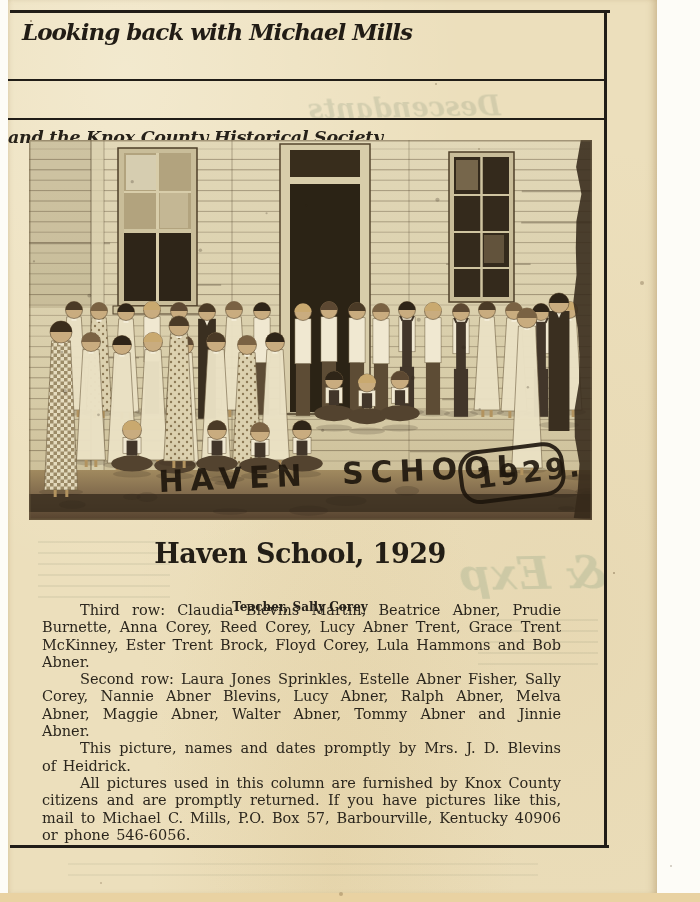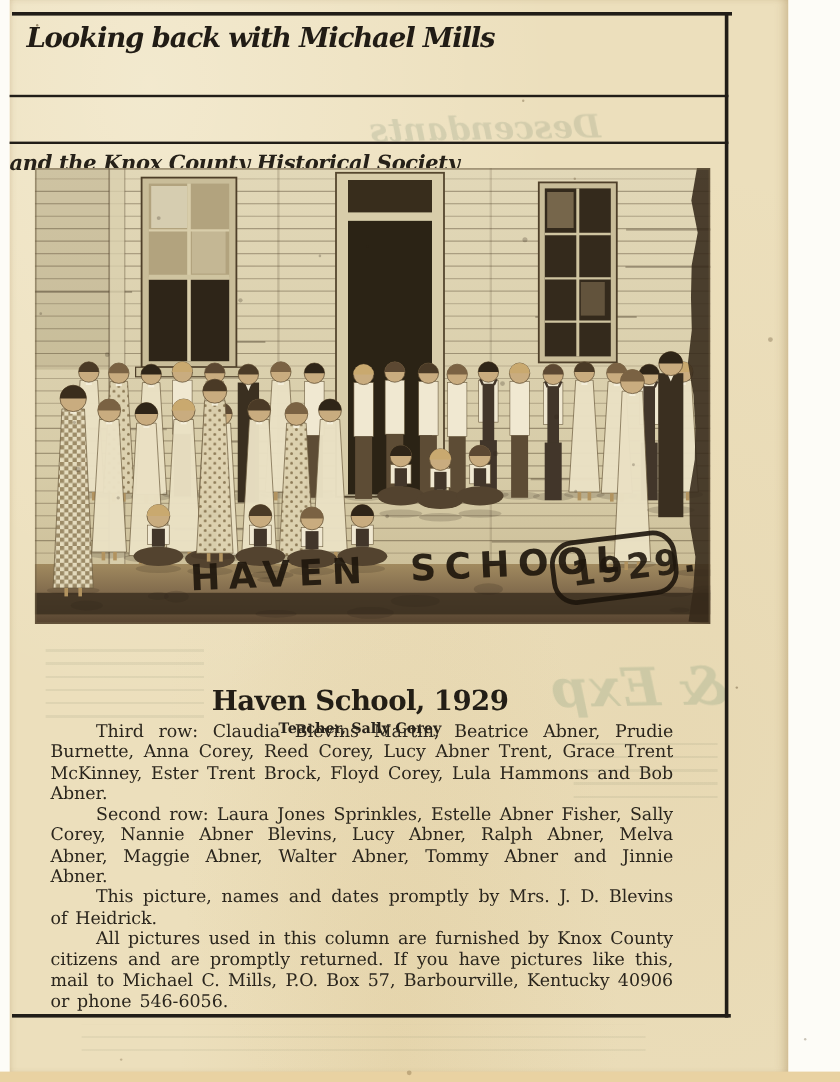--- a/index.html
+++ b/index.html
@@ -18,21 +18,21 @@
   .ghost{position:absolute;transform:scaleX(-1) rotate(1deg);color:rgba(110,130,105,.20);
          font-weight:bold;font-style:italic;white-space:nowrap;pointer-events:none;
          filter:blur(.6px);}
   .smudge{position:absolute;pointer-events:none;
           background:repeating-linear-gradient(180deg, rgba(0,0,0,0) 0 9px, rgba(105,115,88,.10) 9px 11px);}
   .masthead-title{position:absolute;left:14px;top:18px;width:580px;white-space:nowrap;
         font-size:23px;font-weight:bold;font-style:italic;color:#211c15;letter-spacing:-1px;}
   .masthead-sub{position:absolute;left:0;top:88px;width:597px;
         font-size:17.5px;font-weight:bold;font-style:italic;color:#262119;letter-spacing:-0.3px;margin-top:39px;}
   .headline{position:absolute;left:26px;top:538px;width:532px;text-align:center;
-        font-size:23px;font-weight:bold;color:#231e16;letter-spacing:-0.5px;margin-top:33px;}
+        font-size:27px;font-weight:bold;color:#231e16;letter-spacing:-0.5px;}
   .byline{position:absolute;left:26px;top:600px;width:532px;text-align:center;
         font-size:12px;font-weight:bold;color:#262119;}
   .bodycopy{position:absolute;left:34px;top:602px;width:519px;color:#2b261d;
         font-size:14.5px;line-height:17.3px;text-align:justify;word-spacing:2px;}
   .bodycopy p{margin:0;text-indent:38px;}
   .photo{position:absolute;left:21px;top:140px;width:563px;height:380px;}
   .specks{position:absolute;left:0;top:0;width:2px;height:2px;border-radius:50%;
         background:rgba(85,65,35,.55);
         box-shadow:120px 9px 0 rgba(85,65,35,.4), 405px 63px 0 rgba(85,65,35,.35),
                    611px 262px 0 1px rgba(85,65,35,.3), 583px 552px 0 rgba(85,65,35,.4),

